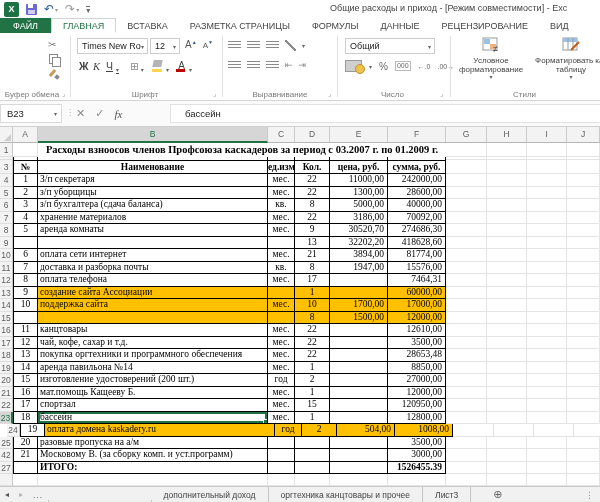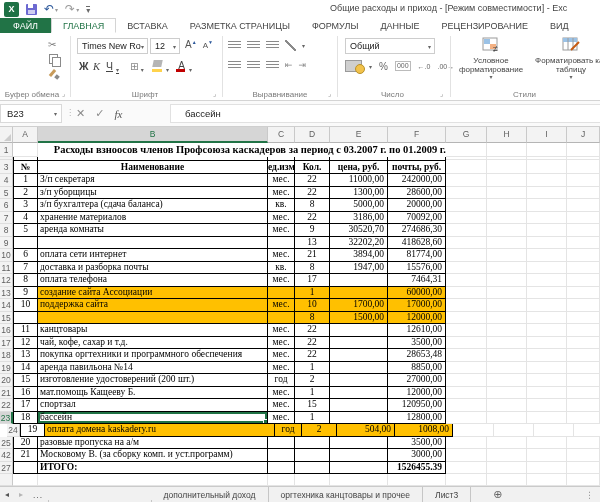--- a/index.html
+++ b/index.html
@@ -81,21 +81,21 @@
   #corner{border-right:1px solid #c9c9c9;border-bottom:1px solid #b5b5b5;position:relative;}
   #corner::after{content:'';position:absolute;right:1px;bottom:1px;border-left:7px solid transparent;border-bottom:7px solid #cdcdcd;}
   .rh{border-right:1px solid #c9c9c9;border-bottom:1px solid #dedede;}
   .rh.sel{background:#d6d6d6;color:#217346;border-right:2px solid #217346;}
   .gl{border-right:1px solid #e4e4e4;border-bottom:1px solid #e4e4e4;}
   .serif{font-family:"Liberation Serif",serif;font-size:9.5px;color:#000;}
   .v{border-right:1px solid #000;}
   .left{border-left:1px solid #000;}
   .th{border-right:1px solid #000;border-bottom:1px solid #000;border-top:1px solid #000;font-weight:bold;text-align:center;}
   .tc{border-right:1px solid #000;border-bottom:1px solid #000;}
-  .t-title{font-weight:bold;font-size:10.5px;text-align:right;}
+  .t-title{font-weight:bold;font-size:10.5px;text-align:center;}
   .al-c{text-align:center;}
   .al-r{text-align:right;padding-right:3px;}
   .al-l{padding-left:2px;}
   .org{background:#FFC000;}
   .bold{font-weight:bold;}
   .selcell{box-shadow:inset 0 0 0 2px #217346;position:relative;}
   .handle{position:absolute;right:-1px;bottom:-1px;width:5px;height:5px;background:#217346;border:1px solid #fff;box-sizing:border-box;}
 
   
   #sheetbar{position:absolute;left:0;top:486px;width:600px;height:16px;background:#f1f1f1;border-top:1px solid #cacaca;
@@ -302,21 +302,21 @@
       <div class="c gl" style="width: 40px; line-height: 3px;"></div>
       <div class="c gl" style="width: 33px; line-height: 3px;"></div>
     </div>
     <div class="grow" style="height: 14px;">
       <div class="c rh" style="width: 13px; line-height: 14px;">3</div>
       <div class="c serif th left" style="width: 25px; line-height: 13px;">№</div>
       <div class="c serif th" style="width: 230px; line-height: 13px;">Наименование</div>
       <div class="c serif th" style="width: 27px; line-height: 13px;">ед.изм</div>
       <div class="c serif th" style="width: 35px; line-height: 13px;">Кол.</div>
       <div class="c serif th" style="width: 58px; line-height: 13px;">цена, руб.</div>
-      <div class="c serif th" style="width: 58px; line-height: 13px;">почты, руб.</div>
+      <div class="c serif th" style="width: 58px; line-height: 13px;">сумма, руб.</div>
       <div class="c gl" style="width: 41px; line-height: 14px;"></div>
       <div class="c gl" style="width: 40px; line-height: 14px;"></div>
       <div class="c gl" style="width: 40px; line-height: 14px;"></div>
       <div class="c gl" style="width: 33px; line-height: 14px;"></div>
     </div>
     <div class="grow" style="height: 12.5px;">
       <div class="c rh" style="width: 13px; line-height: 12.5px;">4</div>
       <div class="c serif tc al-c left" style="width: 25px; line-height: 11.5px;">1</div>
       <div class="c serif tc al-l" style="width: 230px; line-height: 11.5px;">З/п секретаря</div>
       <div class="c serif tc al-c" style="width: 27px; line-height: 11.5px;">мес.</div>
@@ -341,21 +341,21 @@
       <div class="c gl" style="width: 40px; line-height: 12.5px;"></div>
       <div class="c gl" style="width: 33px; line-height: 12.5px;"></div>
     </div>
     <div class="grow" style="height: 12.5px;">
       <div class="c rh" style="width: 13px; line-height: 12.5px;">6</div>
       <div class="c serif tc al-c left" style="width: 25px; line-height: 11.5px;">3</div>
       <div class="c serif tc al-l" style="width: 230px; line-height: 11.5px;">з/п бухгалтера (сдача баланса)</div>
       <div class="c serif tc al-c" style="width: 27px; line-height: 11.5px;">кв.</div>
       <div class="c serif tc al-c" style="width: 35px; line-height: 11.5px;">8</div>
       <div class="c serif tc al-r" style="width: 58px; line-height: 11.5px;">5000,00</div>
-      <div class="c serif tc al-r" style="width: 58px; line-height: 11.5px;">20000,00</div>
+      <div class="c serif tc al-r" style="width: 58px; line-height: 11.5px;">40000,00</div>
       <div class="c gl" style="width: 41px; line-height: 12.5px;"></div>
       <div class="c gl" style="width: 40px; line-height: 12.5px;"></div>
       <div class="c gl" style="width: 40px; line-height: 12.5px;"></div>
       <div class="c gl" style="width: 33px; line-height: 12.5px;"></div>
     </div>
     <div class="grow" style="height: 12.5px;">
       <div class="c rh" style="width: 13px; line-height: 12.5px;">7</div>
       <div class="c serif tc al-c left" style="width: 25px; line-height: 11.5px;">4</div>
       <div class="c serif tc al-l" style="width: 230px; line-height: 11.5px;">хранение материалов</div>
       <div class="c serif tc al-c" style="width: 27px; line-height: 11.5px;">мес.</div>

